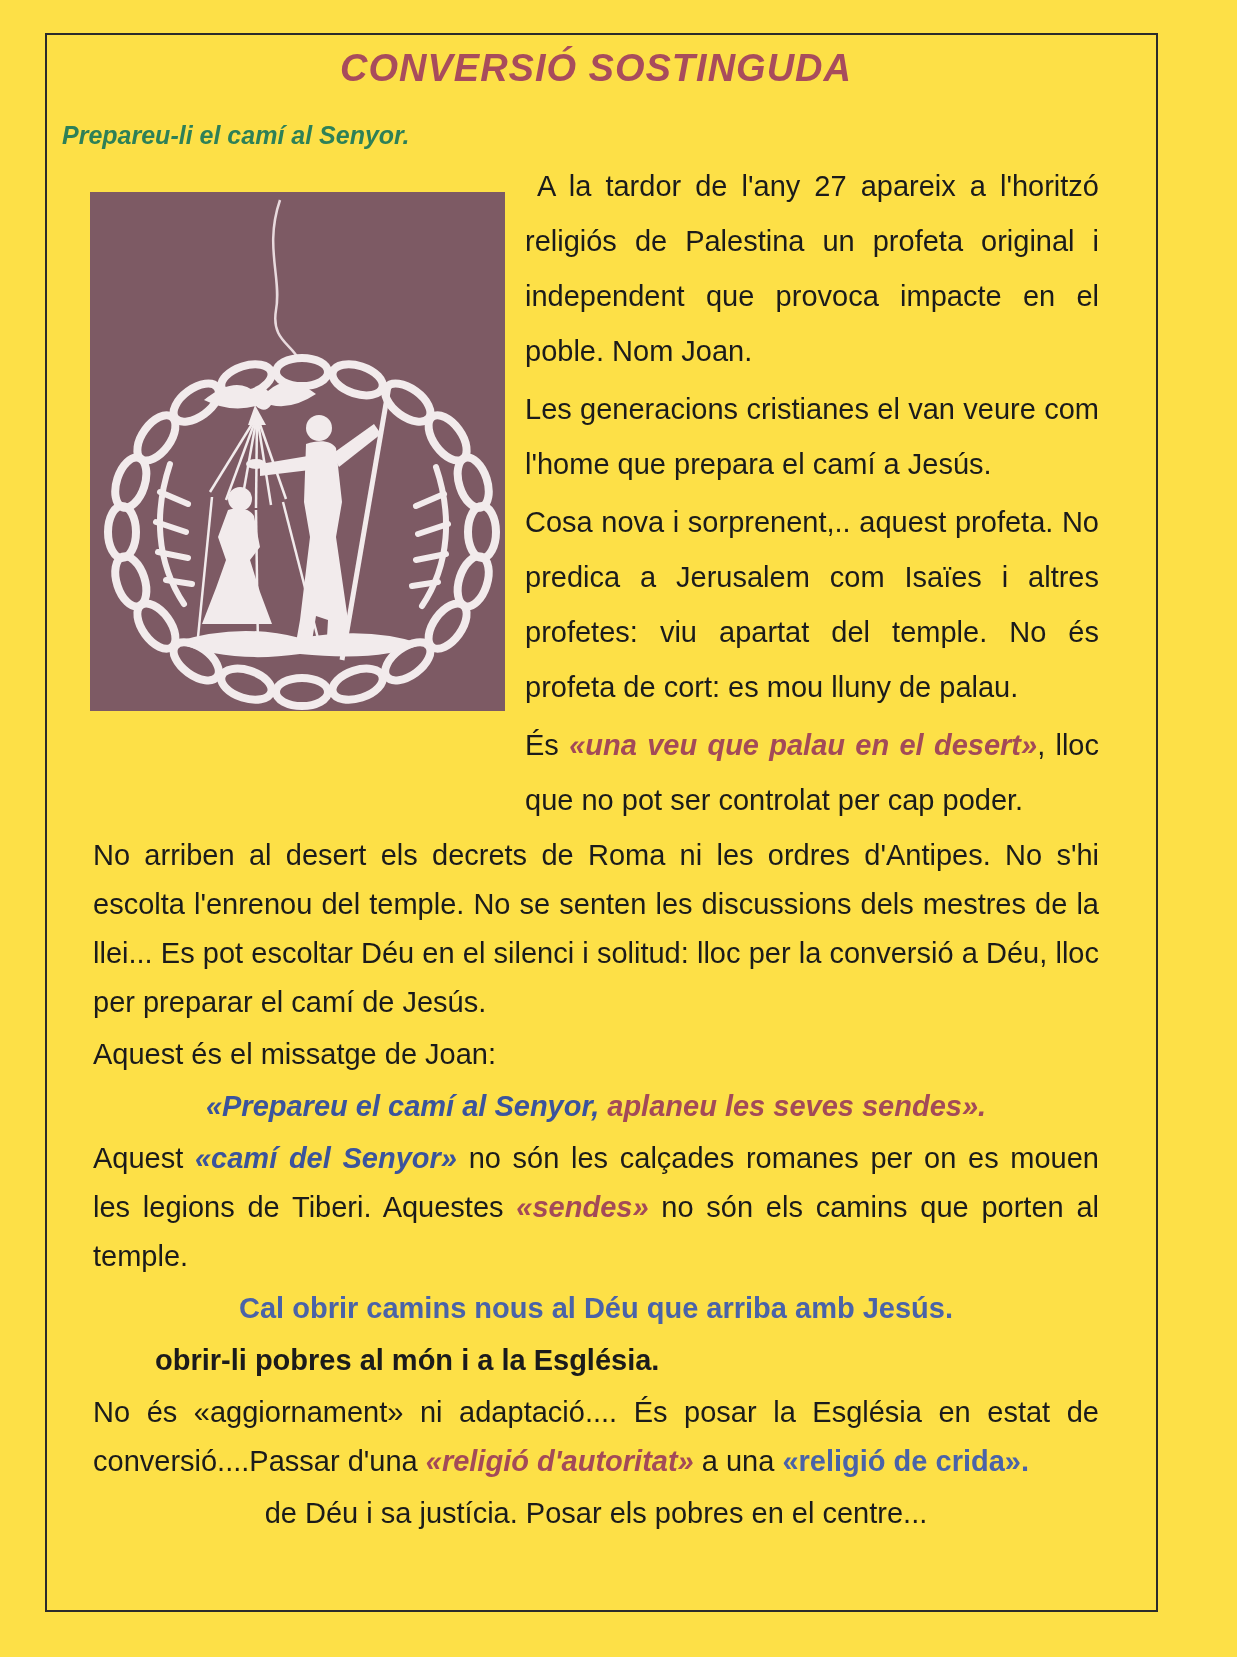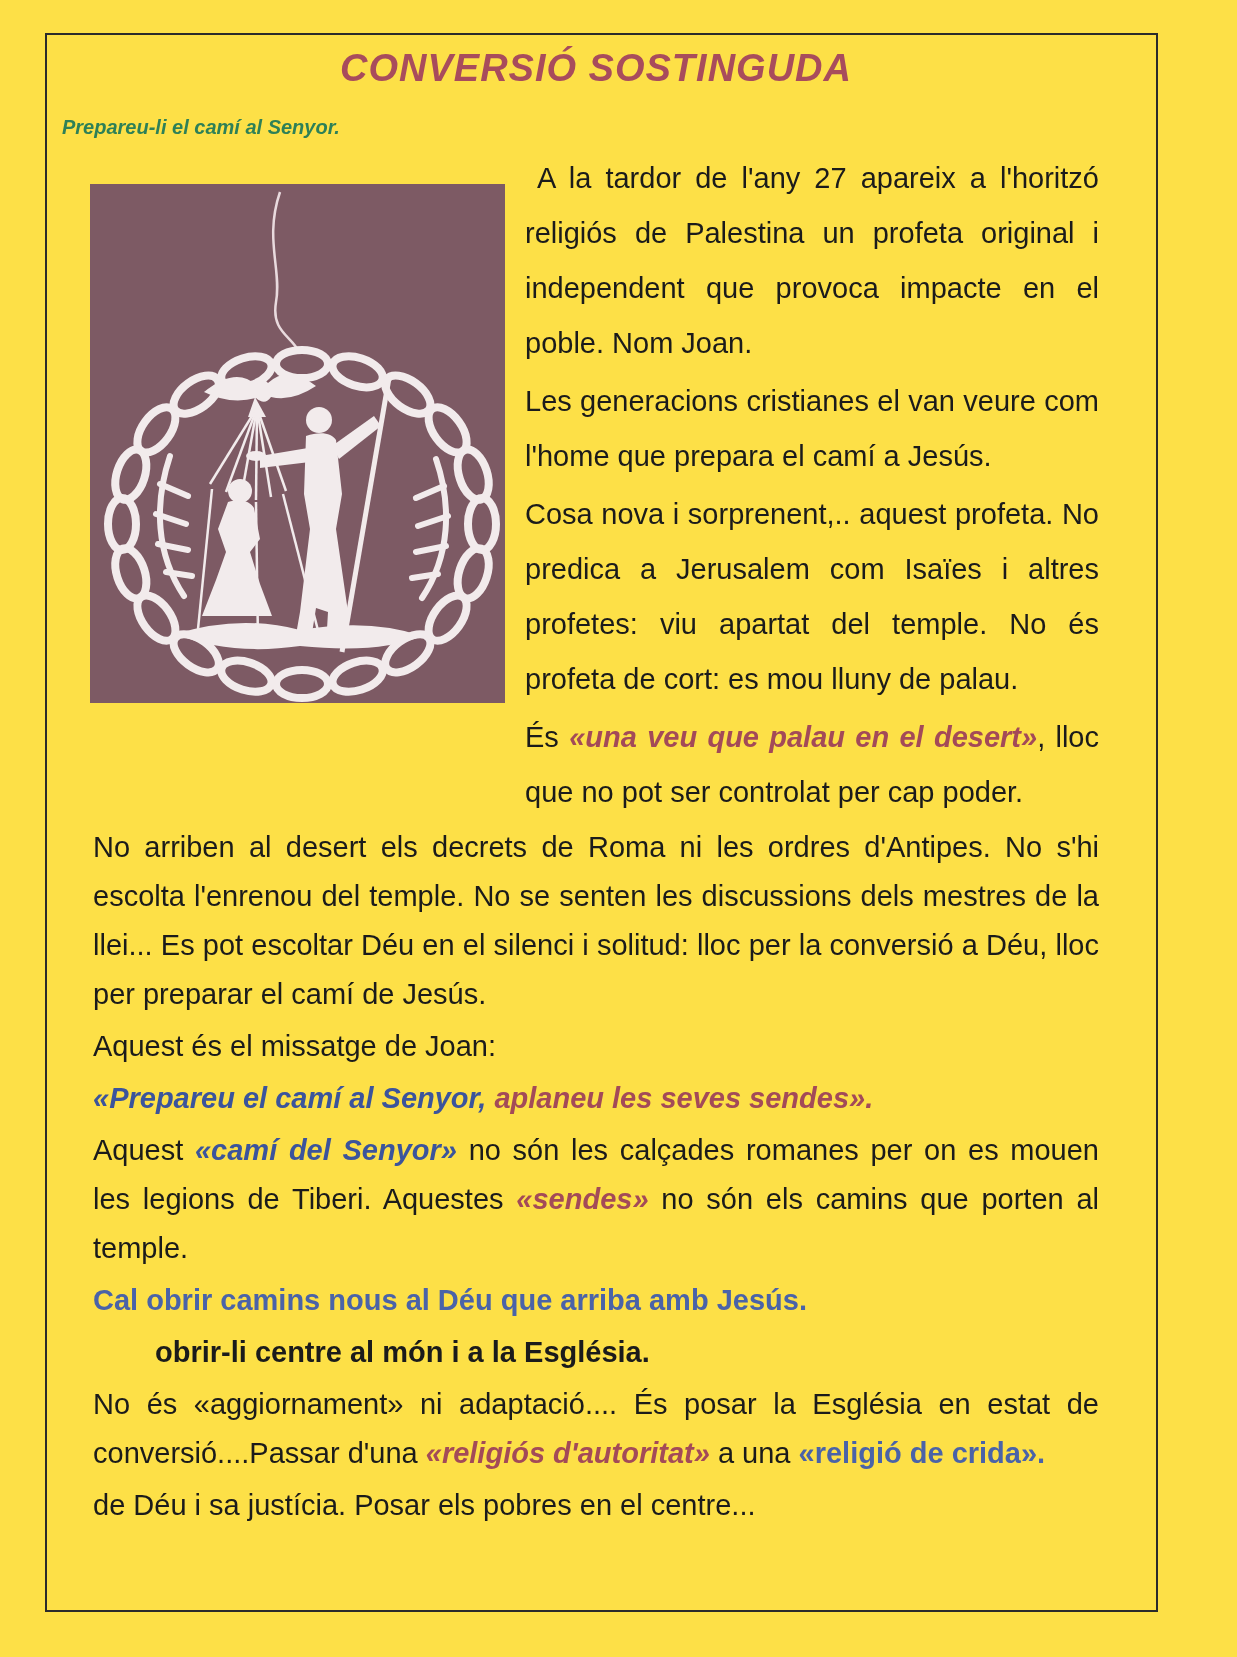--- a/index.html
+++ b/index.html
@@ -28,22 +28,22 @@
     margin: 6px 0 0 0;
     text-align: center;
     font-size: 38px;
     line-height: 44px;
     font-weight: bold;
     font-style: italic;
     letter-spacing: 1px;
     color: #a84c5c;
   }
   .subtitle {
-    margin: 20px 0 0 -28px;
-    font-size: 20px;
+    margin: 28px 0 0 -28px;
+    font-size: 25px;
     line-height: 34px;
     font-weight: bold;
     font-style: italic;
     color: #2e8057;
   }
   .flow {
     margin-top: 7px;
     font-size: 29px;
     line-height: 55px;
     text-align: justify;
@@ -55,21 +55,21 @@
     height: 645px;
   }
   .art {
     display: block;
     width: 415px;
     height: 519px;
     margin-top: 33px;
   }
   .p-indent { text-indent: 12px; }
   .full { line-height: 49px; }
-  .center { }
+  .center { text-align: center; }
   .bold { font-weight: bold; }
   .b-indent { margin-left: 65px !important; text-align: left; }
   .red-i  { color: #a34a58; font-weight: bold; font-style: italic; }
   .blue-i { color: #3b549c; font-weight: bold; font-style: italic; }
   .blue-b { color: #4a63a8; font-weight: bold; }
   .blue-bi { color: #3e5ba4; font-weight: bold; font-style: italic; letter-spacing: 1px; }
 </style>
 </head>
 <body>
 
@@ -163,19 +163,19 @@
       <p class="p-indent">A la tardor de l'any 27 apareix a l'horitzó religiós de Palestina un profeta original i independent que provoca impacte en el poble. Nom Joan.</p>
       <p>Les generacions cristianes el van veure com l'home que prepara el camí a Jesús.</p>
       <p>Cosa nova i sorprenent,.. aquest profeta. No predica a Jerusalem com Isaïes i altres profetes: viu apartat del temple. No és profeta de cort: es mou lluny de palau.</p>
       <p><span>És </span><span class="red-i">«una veu que palau en el desert»</span><span>, lloc que no pot ser controlat per cap poder.</span></p>
 
       <p class="full">No arriben al desert els decrets de Roma ni les ordres d'Antipes. No s'hi escolta l'enrenou del temple. No se senten les discussions dels mestres de la llei... Es pot escoltar Déu en el silenci i solitud: lloc per la conversió a Déu, lloc per preparar el camí de Jesús.</p>
       <p class="full">Aquest és el missatge de Joan:</p>
       <p class="full center"><span class="blue-i">«Prepareu el camí al Senyor, </span><span class="red-i">aplaneu les seves sendes».</span></p>
       <p class="full"><span>Aquest </span><span class="blue-i">«camí del Senyor»</span><span> no són les calçades romanes per on es mouen les legions de Tiberi. Aquestes </span><span class="red-i">«sendes»</span><span> no són els camins que porten al temple.</span></p>
       <p class="full center blue-b">Cal obrir camins nous al Déu que arriba amb Jesús.</p>
-      <p class="full bold b-indent">obrir-li centre al món i a la Església.</p>
-      <p class="full"><span>No és «aggiornament» ni adaptació.... És posar la Església en estat de conversió....Passar d'una </span><span class="red-i">«religiós d'autoritat»</span><span> a una </span><span class="blue-b">«religió de crida».</span></p>
+      <p class="full bold b-indent">obrir-li pobres al món i a la Església.</p>
+      <p class="full"><span>No és «aggiornament» ni adaptació.... És posar la Església en estat de conversió....Passar d'una </span><span class="red-i">«religió d'autoritat»</span><span> a una </span><span class="blue-b">«religió de crida».</span></p>
       <p class="full center">de Déu i sa justícia. Posar els pobres en el centre...</p>
 
     </div>
   </div>
 </div>
 
 </body></html>

